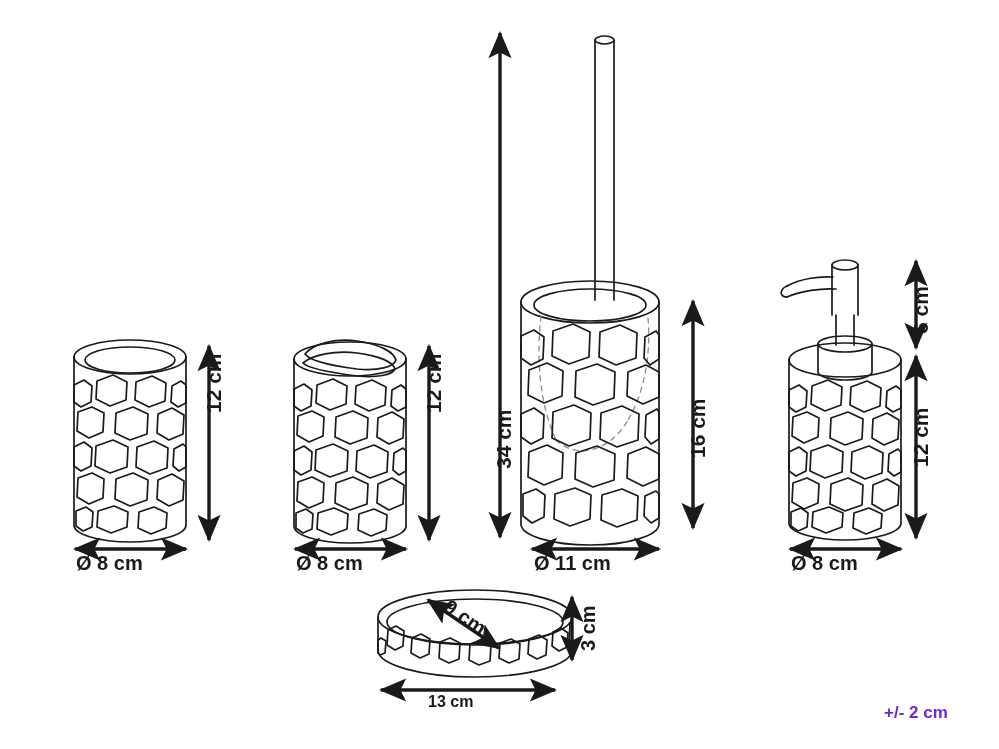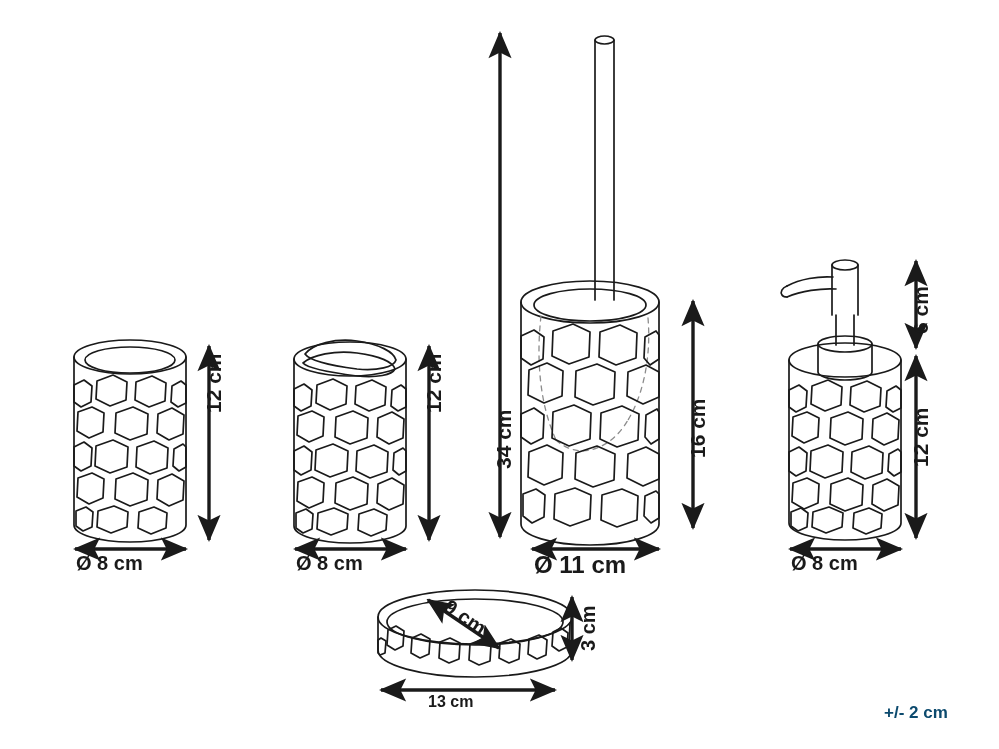--- a/index.html
+++ b/index.html
@@ -30,21 +30,21 @@
     white-space: nowrap;
     line-height: 1;
   }
   .v-label {
     transform-origin: center center;
   }
   .tolerance {
     position: absolute;
     font-family: "Liberation Sans", sans-serif;
     font-weight: bold;
-    color: #0c4a6e;
+    color: #6d28d9;
     white-space: nowrap;
   }
 </style>
 </head>
 <body>
 
 <div id="stage">
 
   <svg id="canvas" width="999" height="749" viewBox="0 0 999 749">
     <defs>
@@ -260,21 +260,21 @@
   <div class="dimlabel" style="left:76px; top:553px; font-size:20px;">Ø 8 cm</div>
 
   <div class="dimlabel v-label" style="left:423px; top:413px; font-size:21px;
        transform: rotate(-90deg); transform-origin: left top;">12 cm</div>
   <div class="dimlabel" style="left:296px; top:553px; font-size:20px;">Ø 8 cm</div>
 
   <div class="dimlabel v-label" style="left:493px; top:469px; font-size:21px;
        transform: rotate(-90deg); transform-origin: left top;">34 cm</div>
   <div class="dimlabel v-label" style="left:687px; top:458px; font-size:21px;
        transform: rotate(-90deg); transform-origin: left top;">16 cm</div>
-  <div class="dimlabel" style="left:534px; top:553px; font-size:24px;">Ø 11 cm</div>
+  <div class="dimlabel" style="left:534px; top:553px; font-size:20px;">Ø 11 cm</div>
 
   <div class="dimlabel v-label" style="left:910px; top:334px; font-size:21px;
        transform: rotate(-90deg); transform-origin: left top;">6 cm</div>
   <div class="dimlabel v-label" style="left:910px; top:467px; font-size:21px;
        transform: rotate(-90deg); transform-origin: left top;">12 cm</div>
   <div class="dimlabel" style="left:791px; top:553px; font-size:20px;">Ø 8 cm</div>
 
   <div class="dimlabel" style="left:452px; top:596px; font-size:20px;
        transform: rotate(34deg); transform-origin: left top;">9 cm</div>
   <div class="dimlabel v-label" style="left:578px; top:651px; font-size:20px;

